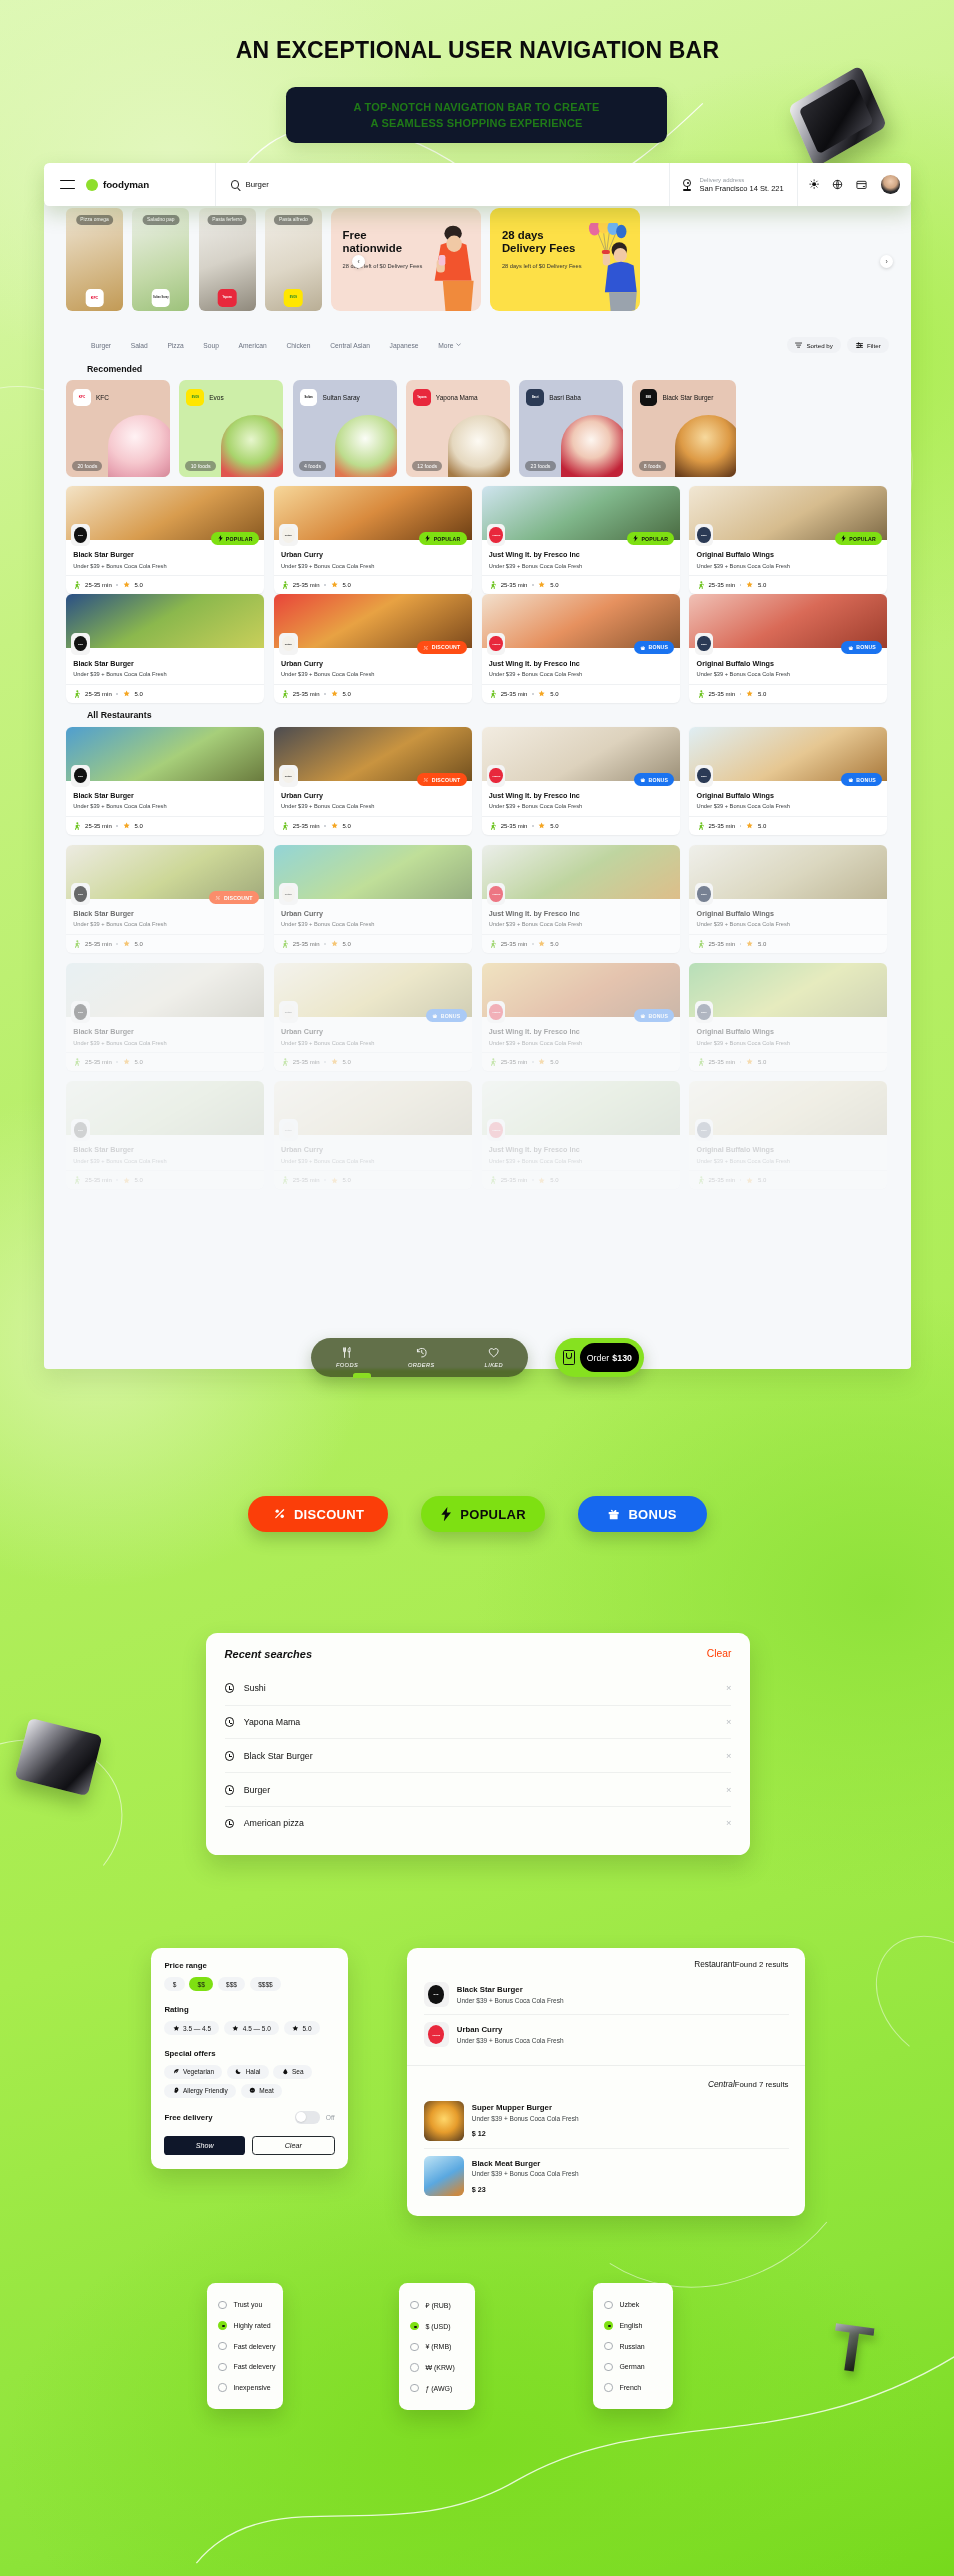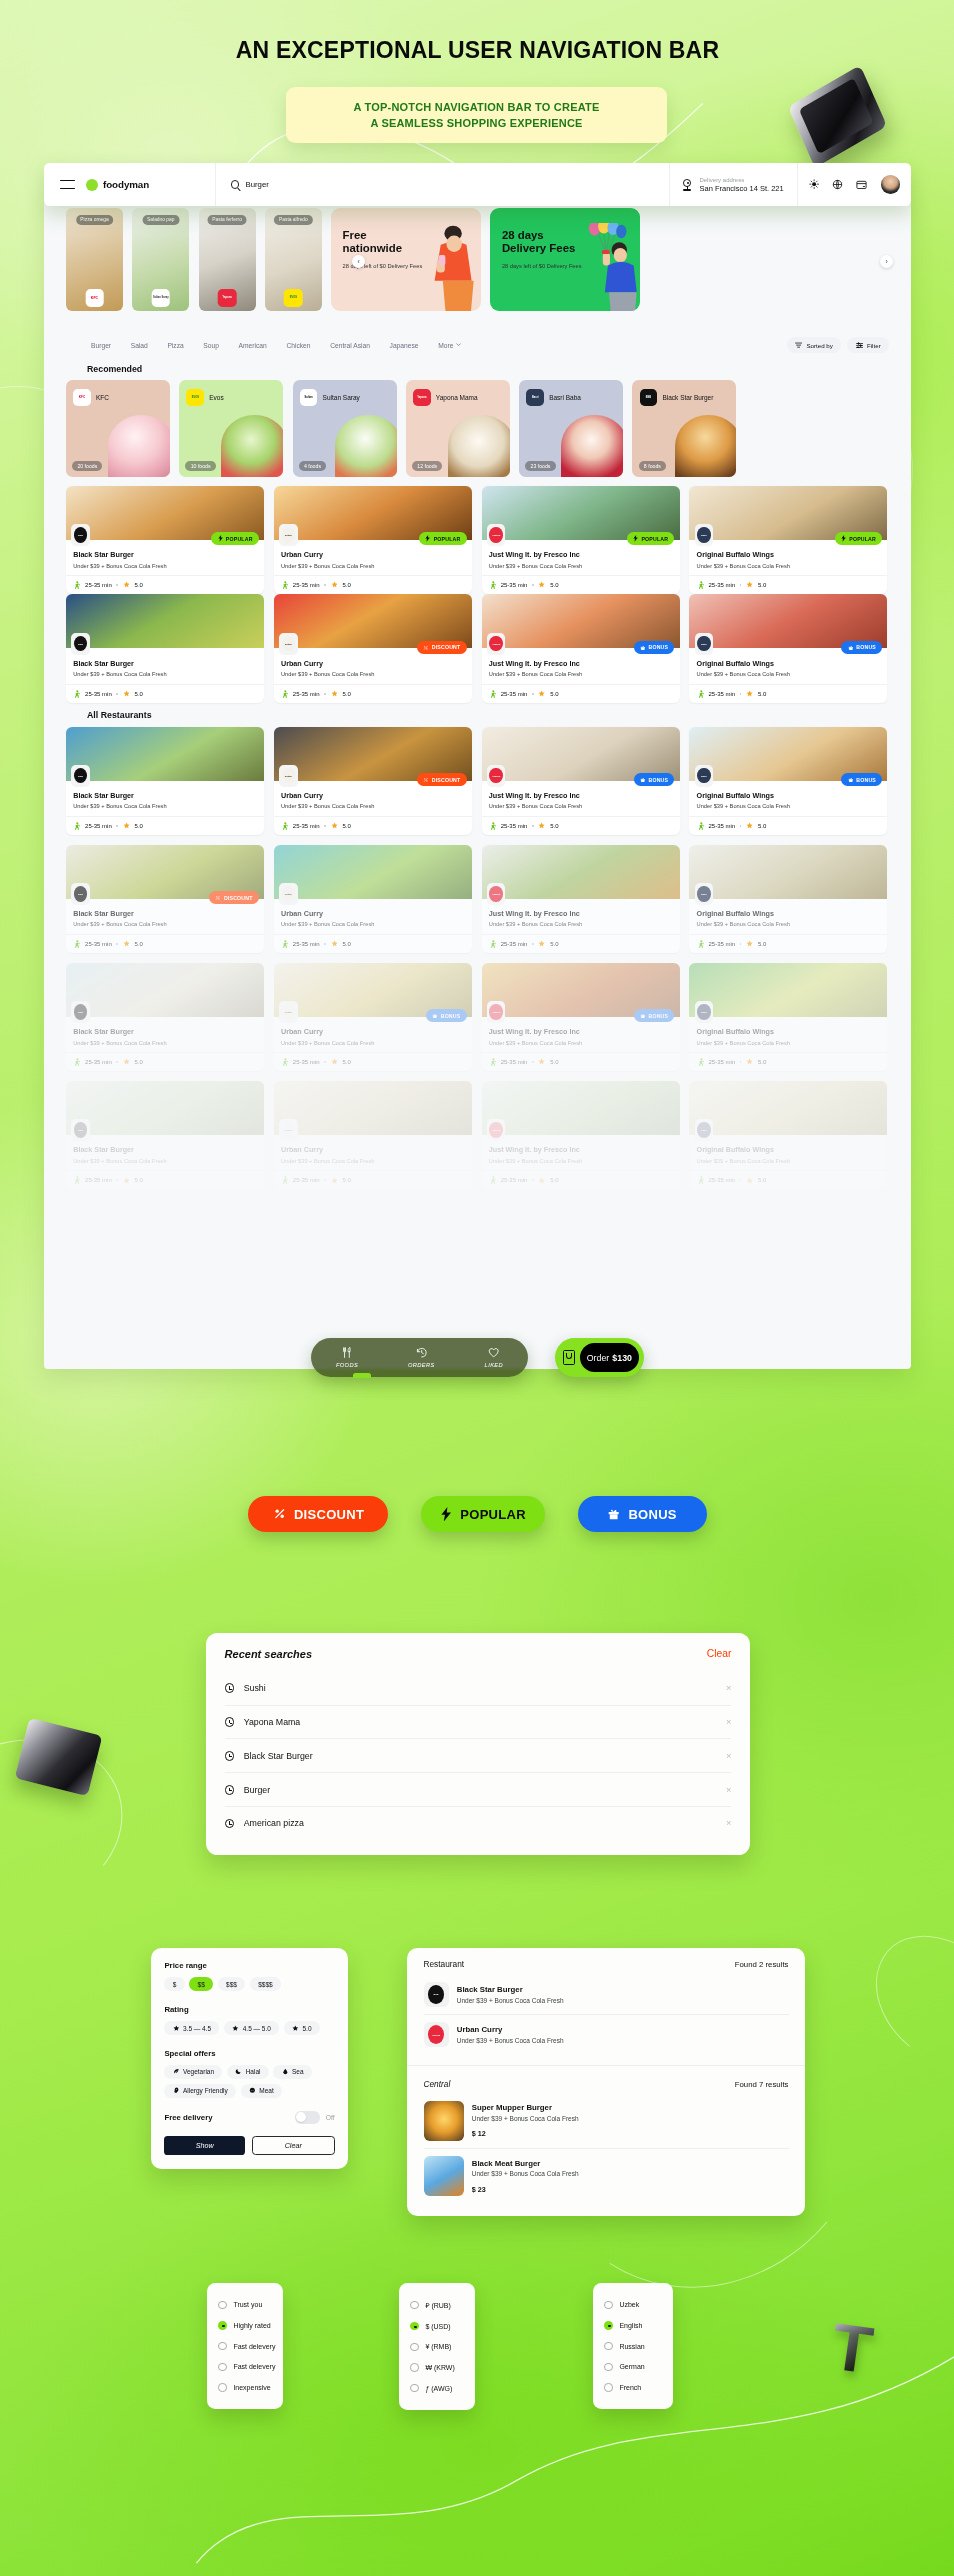--- a/index.html
+++ b/index.html
@@ -22,21 +22,21 @@
   .deco-svg { position: absolute; inset: 0; width: 955px; height: 2576px; pointer-events: none; }
 
   
   .hero-title {
     position: absolute; top: 37px; left: 0; width: 955px;
     text-align: center; font-size: 23px; font-weight: 800;
     letter-spacing: 0.2px; color: #0b0b0b;
   }
   .hero-sub-card {
     position: absolute; top: 87px; left: 286px; width: 381px; height: 56px;
-    background: #fef9c3; border-radius: 9.3px;
+    background: #0f172a; border-radius: 9.3px;
     box-shadow: 0 7.2px 17.6px rgba(70,120,20,.18);
     display: flex; flex-direction: column; align-items: center; justify-content: center; gap: 4.7px;
   }
   .hero-sub-line { font-size: 11px; font-weight: 600; color: #1f7a17; letter-spacing: 0.2px; }
 
   
   .phone-art { position: absolute; top: 83px; left: 796px; width: 83px; height: 67px;
     transform: rotate(-24deg) skewY(-6deg); }
   .phone-art .body { position:absolute; inset:0; border-radius: 7.2px;
     background: linear-gradient(135deg,#f2f2f4 0%,#9a9aa2 30%,#3d3d44 55%,#17171b 75%,#5a5a63 100%);
@@ -209,21 +209,21 @@
   .fp-actions { display:flex; gap: 6.7px; }
   .btn-dark { flex:1; height: 18.6px; border-radius: 3.6px; background:#0f172a; color:#fff; font-size: 7.2px; font-style: italic;
     display:flex; align-items:center; justify-content:center; cursor:pointer; }
   .btn-out { flex:1; height: 18.6px; border-radius: 3.6px; border: 0.7px solid #242a2e; color:#111; font-size: 7.2px; font-style: italic;
     display:flex; align-items:center; justify-content:center; cursor:pointer; background: transparent; }
 
   
   .results-panel { position:absolute; top: 1948px; left: 407px; width: 398px; background:#fdfefb;
     border-radius: 10.3px; box-shadow: 0 10.3px 23px rgba(40,70,10,.2); overflow:hidden; z-index: 20; }
   .res-sec { padding: 11.4px 16.5px 4.1px 16.5px; }
-  .res-head { display:flex; align-items:baseline; justify-content: space-between; margin-bottom: 5.2px; }
+  .res-head { display:flex; align-items:baseline; justify-content: flex-end; margin-bottom: 5.2px; }
   .res-h-l { font-size: 8.3px; color:#111; }
   .res-h-l.it { font-style: italic; }
   .res-h-r { font-size: 7.8px; color:#111; }
   .res-row { display:flex; align-items:center; gap: 8.3px; padding: 7.2px 0; border-top: 0.5px solid #eef0ee; }
   .res-row.first { border-top: 0; }
   .res-logo { width: 25px; height: 25px; border-radius: 5.7px; background:#f3f4f5; flex:none;
     display:flex;align-items:center;justify-content:center;font-size:3.1px;font-weight:700;overflow:hidden; }
   .res-thumb { width: 40px; height: 40px; border-radius: 5.7px; flex:none; }
   .res-name { font-size: 7.8px; font-weight: 700; color:#111; }
   .res-desc { font-size: 6.5px; color:#3c4043; margin-top: 2.6px; }
@@ -365,21 +365,21 @@
         <svg class="promo-blob" viewBox="0 0 140 180">
           <ellipse cx="76" cy="20" rx="17" ry="15" fill="#2d2320"></ellipse>
           <path d="M52 42 q26-12 50 0 l10 70 h-72z" fill="#f2542d"></path>
           <ellipse cx="78" cy="40" rx="15" ry="16" fill="#f1c9a5"></ellipse>
           <path d="M56 112 h60 l-6 68 h-48z" fill="#f08a3c"></path>
           <rect x="44" y="70" width="16" height="26" rx="7" fill="#f1c9a5"></rect>
           <rect x="48" y="62" width="13" height="20" rx="4" fill="#f6c1d8"></rect>
         </svg>
       </div>
 
-      <div class="promo-card" style="background:#22c55e">
+      <div class="promo-card" style="background:#fde047">
         <h4><span>28 days</span><br>
             <span>Delivery Fees</span></h4>
         <p>28 days left of $0 Delivery Fees</p>
         <svg class="promo-blob" viewBox="0 0 140 180">
           <g fill="none" stroke="#777" stroke-width="1">
               <path d="M42 8 L60 52M56 6 L62 52M70 8 L64 52M84 12 L68 52"></path>
             </g>
           <ellipse cx="40" cy="10" rx="11" ry="14" fill="#e86aa0"></ellipse>
           <ellipse cx="58" cy="6" rx="11" ry="14" fill="#ffd24a"></ellipse>
           <ellipse cx="76" cy="9" rx="11" ry="14" fill="#6fb3f2"></ellipse>

